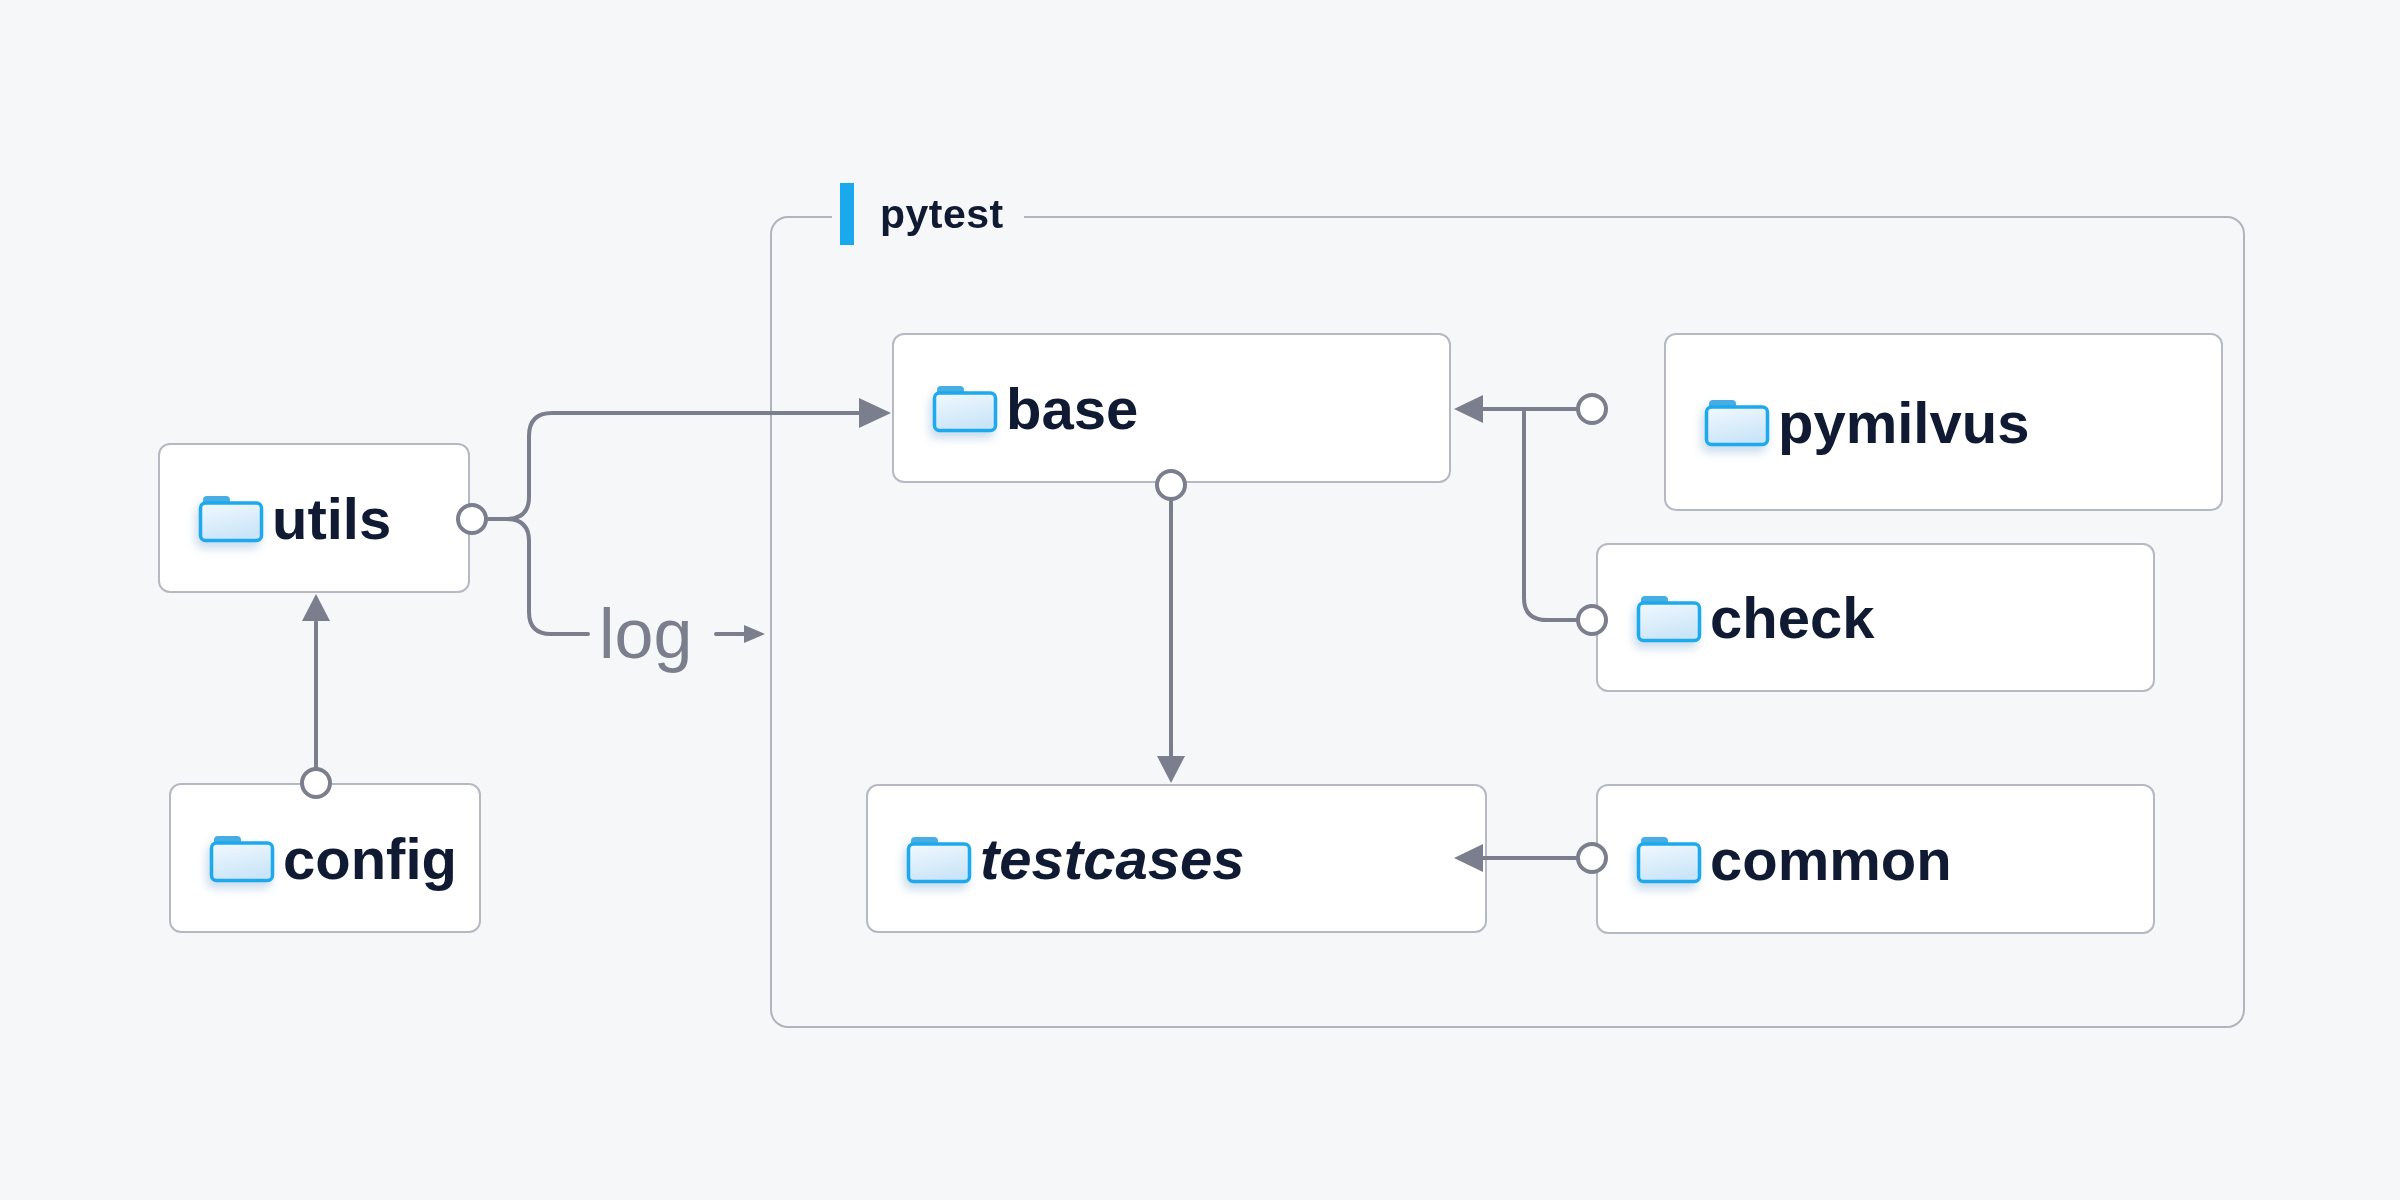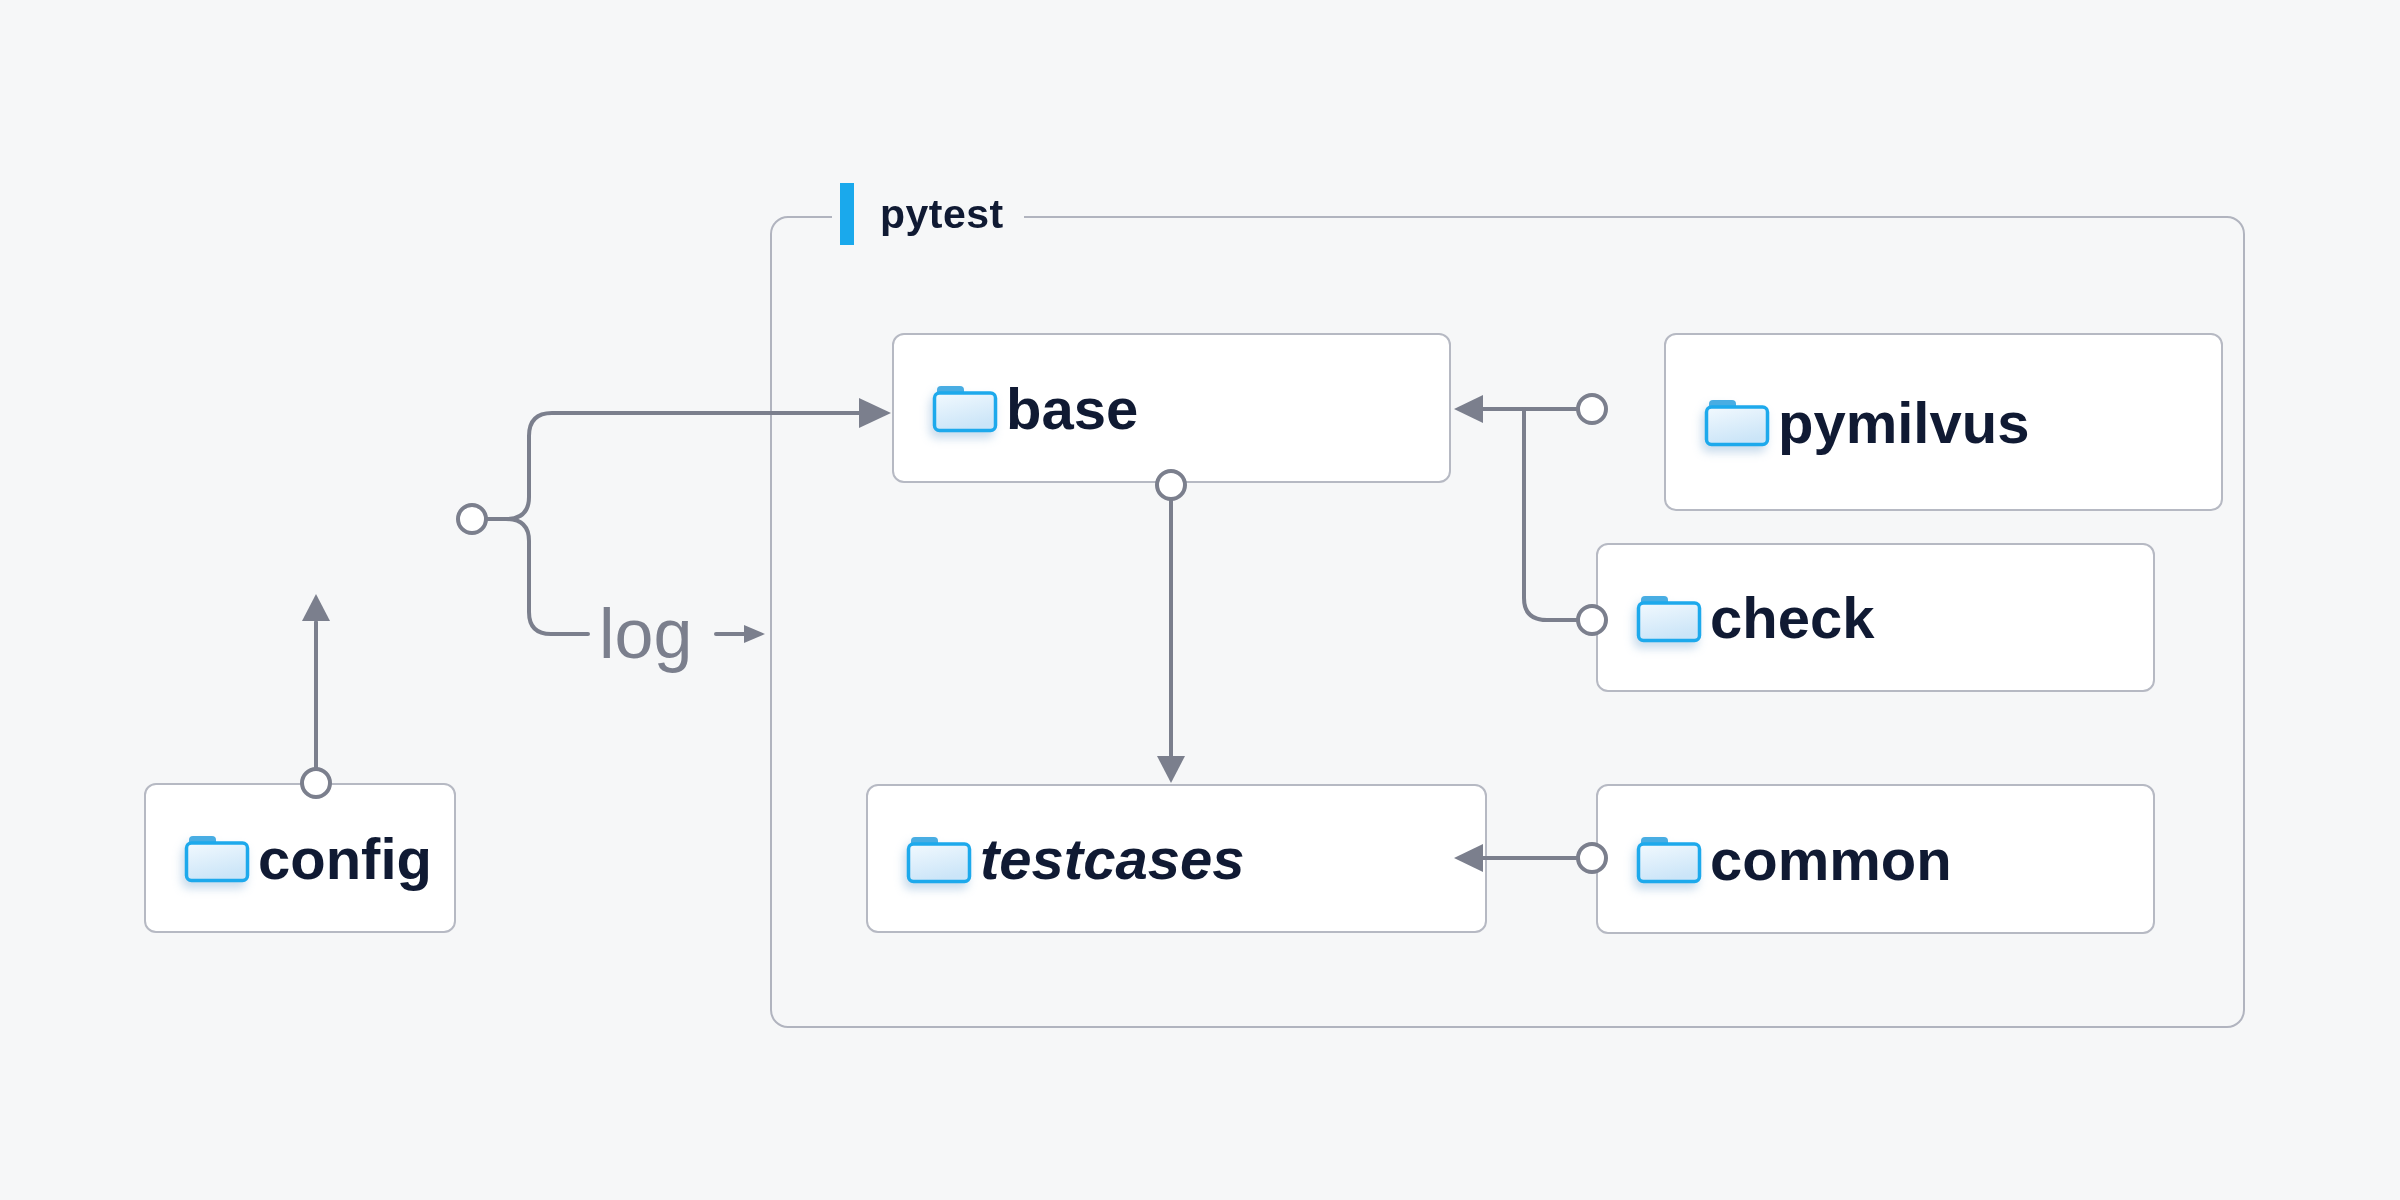--- a/index.html
+++ b/index.html
@@ -22,21 +22,21 @@
   .container-title .t{font-size:41px;font-weight:600;color:#101a33;letter-spacing:.5px;}
 
   
   .node{
     position:absolute;display:flex;align-items:center;
     padding-left:38px;gap:8px;box-sizing:border-box;
     background:#ffffff;border:2px solid #b6b9c3;border-radius:12px;z-index:1;
   }
   .node .label{font-size:58px;font-weight:600;color:#101a33;}
   .n-utils    {left:158px; top:443px; width:312px;height:150px;}
-  .n-config   {left:144px; top:783px; width:312px;height:150px;}
+  .n-config   {left:169px; top:783px; width:312px;height:150px;}
   .n-base     {left:892px; top:333px; width:559px;height:150px;}
   .n-testcases{left:866px; top:784px; width:621px;height:149px;font-style:italic;}
   .n-pymilvus {left:1664px;top:333px; width:559px;height:178px;}
   .n-check    {left:1596px;top:543px; width:559px;height:149px;align-items:center;}
   .n-common   {left:1596px;top:784px; width:559px;height:150px;}
 
   .folder{width:66px;height:52px;flex:0 0 auto;
     filter:drop-shadow(-3px 6px 5px rgba(110,160,205,.38));}
 
   
@@ -91,20 +91,27 @@
       <circle cx="316" cy="783" r="14"></circle>
       <circle cx="1171" cy="485" r="14"></circle>
       <circle cx="1592" cy="409" r="14"></circle>
       <circle cx="1592" cy="620" r="14"></circle>
       <circle cx="1592" cy="858" r="14"></circle>
     </g>
   </svg>
 
   <div class="log-label">log</div>
 
+  <div class="node n-utils">
+    <svg class="folder" viewBox="0 0 66 52">
+      <rect x="5" y="4" width="27" height="14" rx="4" fill="#48ade3"></rect>
+      <rect x="2.5" y="11" width="61" height="37.5" rx="5" fill="url(#fgrad)" stroke="#1da9ec" stroke-width="3.5"></rect>
+    </svg>
+    <span class="label">utils</span>
+  </div>
 
   <div class="node n-config">
     <svg class="folder" viewBox="0 0 66 52">
       <rect x="5" y="4" width="27" height="14" rx="4" fill="#48ade3"></rect>
       <rect x="2.5" y="11" width="61" height="37.5" rx="5" fill="url(#fgrad)" stroke="#1da9ec" stroke-width="3.5"></rect>
     </svg>
     <span class="label">config</span>
   </div>
 
   <div class="node n-base">

